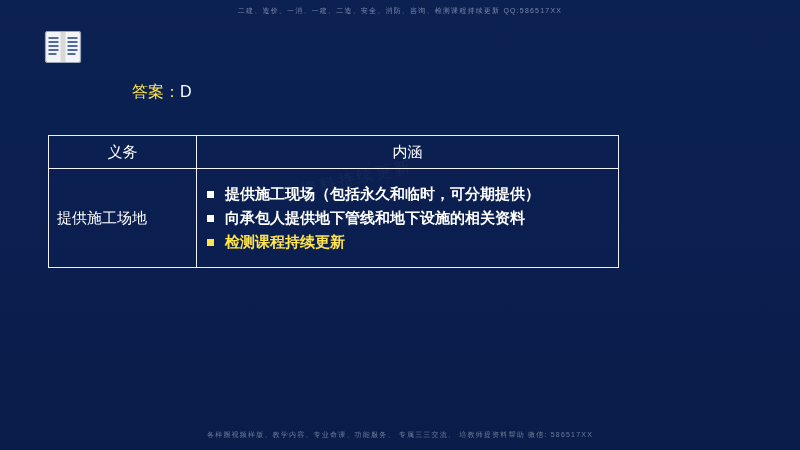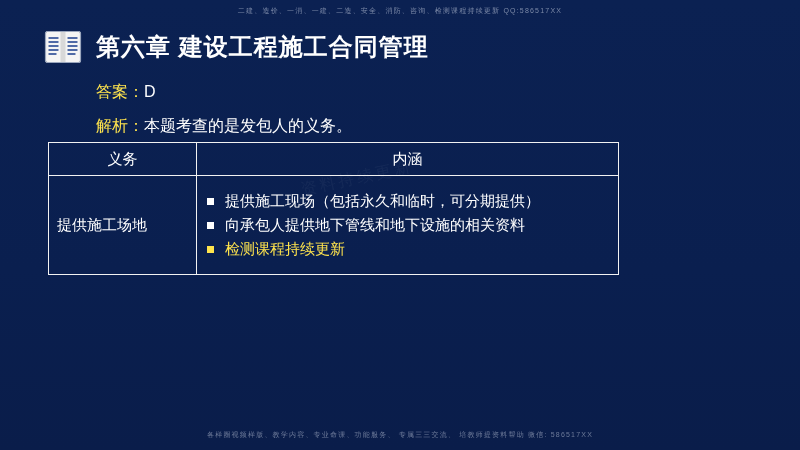--- a/index.html
+++ b/index.html
@@ -72,30 +72,30 @@
     white-space: nowrap;
   }
 
   
   .line {
     position: absolute;
     left: 96px;
     font-size: 16px;
     white-space: nowrap;
   }
-  .answer-row { top: 82px; display: flex; align-items: baseline; }
+  .answer-row { top: 82px; display: flex; align-items: baseline; margin-left: 36px; }
   .analysis-row { top: 116px; display: flex; align-items: baseline; }
   .lbl-yellow { color: #ffe44d; }
   .txt-white { color: #ffffff; }
 
   
   .table-wrap {
     position: absolute;
     left: 48px;
-    top: 142px;
+    top: 135px;
     width: 570px;
   }
   table.main {
     border-collapse: collapse;
     width: 570px;
     table-layout: fixed;
   }
   table.main td, table.main th {
     border: 1px solid #f2f2f2;
     color: #ffffff;
@@ -121,20 +121,21 @@
     margin: 0;
     padding: 0;
     list-style: none;
   }
   .bullets li {
     position: relative;
     padding-left: 20px;
     margin: 2px 0;
     white-space: nowrap;
     font-size: 15px;
+    font-weight: bold;
   }
   .bullets li::before {
     content: "";
     position: absolute;
     left: 2px;
     top: 8px;
     width: 7px;
     height: 7px;
     background: #ffffff;
   }
@@ -162,32 +163,27 @@
           <line x1="5" y1="26" x2="12" y2="26"></line>
           <line x1="24" y1="10" x2="33" y2="10"></line>
           <line x1="24" y1="14" x2="33" y2="14"></line>
           <line x1="24" y1="18" x2="33" y2="18"></line>
           <line x1="24" y1="22" x2="33" y2="22"></line>
           <line x1="24" y1="26" x2="31" y2="26"></line>
         </g>
         <rect x="1.5" y="3.5" width="35" height="31" rx="2" fill="none" stroke="#9aa6bd" stroke-width="1.2"></rect>
       </svg>
     </span>
-    <span class="title">第六章  建设工程施工合同管理</span>
   </div>
 
   <div class="line answer-row">
     <span class="lbl-yellow">答案：</span>
     <span class="txt-white">D</span>
   </div>
 
-  <div class="line analysis-row">
-    <span class="lbl-yellow">解析：</span>
-    <span class="txt-white">本题考查的是发包人的义务。</span>
-  </div>
 
   <div class="wm-diag">资料持续更新</div>
 
   <div class="table-wrap">
     <table class="main">
       <colgroup>
         <col class="col-a">
           <col class="col-b">
       </colgroup>
       <thead>

